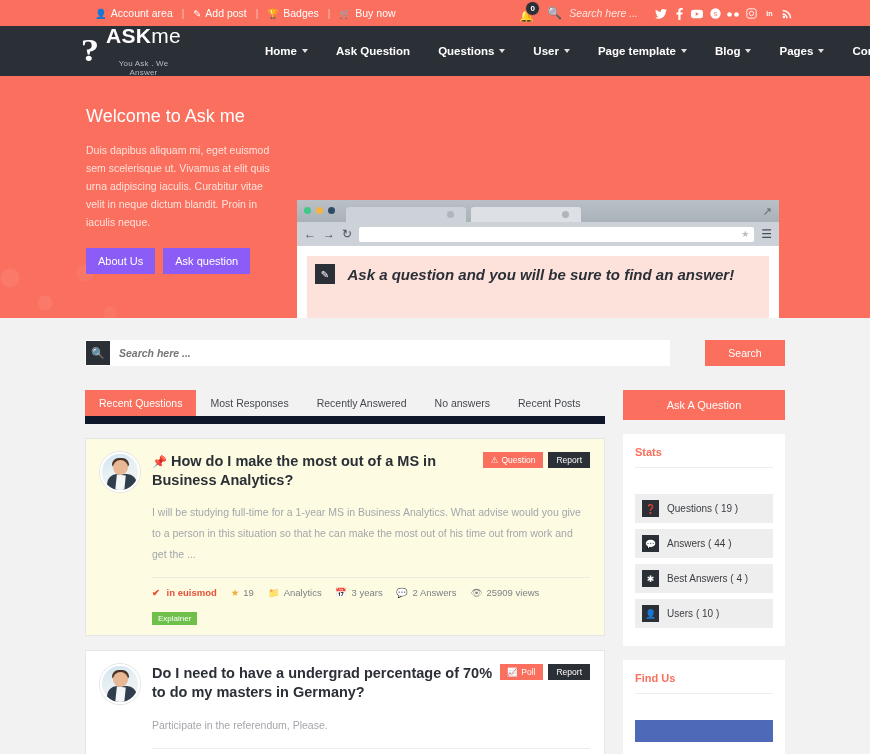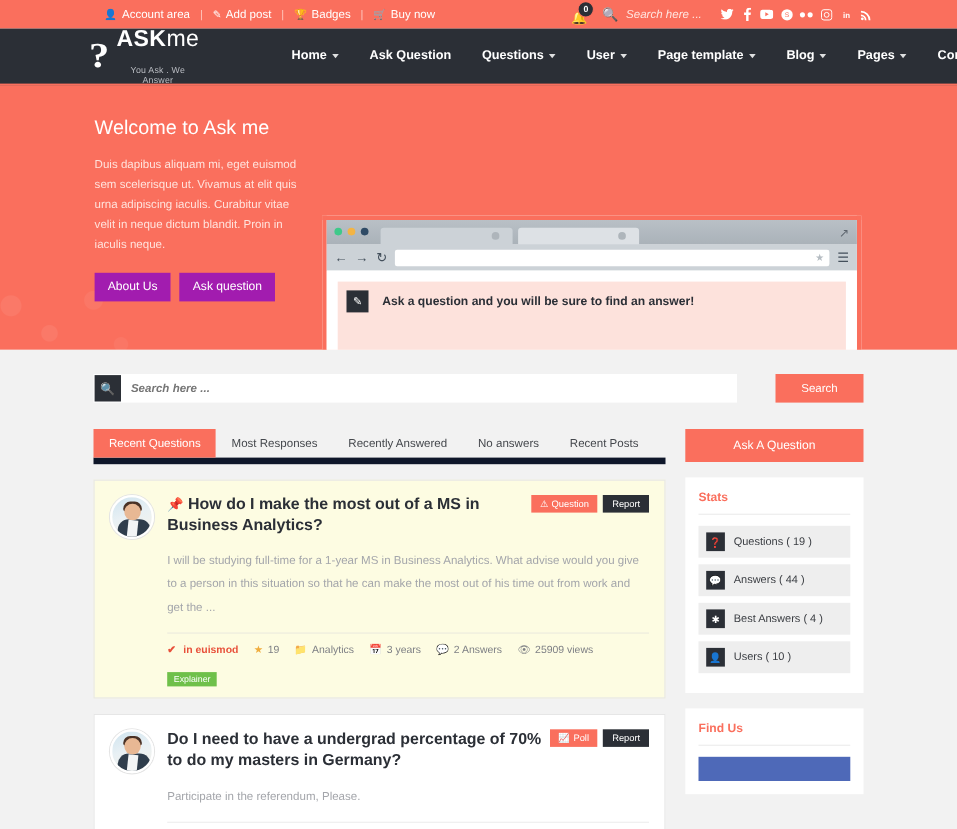--- a/index.html
+++ b/index.html
@@ -108,21 +108,21 @@
       radial-gradient(circle at 20px 60px, rgba(255,255,255,.07) 9px, transparent 10px),
       radial-gradient(circle at 55px 85px, rgba(255,255,255,.07) 7px, transparent 8px),
       radial-gradient(circle at 95px 55px, rgba(255,255,255,.06) 8px, transparent 9px),
       radial-gradient(circle at 120px 95px, rgba(255,255,255,.05) 6px, transparent 7px);
   }
   .hero-left { position: absolute; left: 86px; top: 28px; width: 185px; z-index: 2; }
   .hero-title { color: #fff; font-size: 18px; font-weight: normal; margin-bottom: 14px; }
   .hero-desc { color: #ffe2dc; font-size: 10.5px; line-height: 1.72; }
   .hero-btns { margin-top: 17px; display: flex; gap: 8px; }
   .hero-btn {
-    background: #a21caf; color: #fff;
+    background: #8b5cf6; color: #fff;
     font-size: 11px; padding: 7px 12px;
     border: none; cursor: pointer;
     font-family: "Liberation Sans", sans-serif;
   }
 
   
   .browser {
     position: absolute; left: 293px; top: 118px;
     width: 490px; height: 200px;
     background: #fff;
@@ -170,22 +170,22 @@
     background: #fde2dc; height: 100%;
     position: relative; padding: 8px;
   }
   .br-pencil {
     width: 20px; height: 20px; background: #2b2f36;
     display: inline-flex; align-items: center; justify-content: center;
     color: #fff; font-size: 10px; vertical-align: middle;
   }
   .br-ptext {
     display: inline-block; vertical-align: middle;
-    margin-left: 8px; font-size: 11px;
-    font-weight: bold; color: #2b2f36;
+    margin-left: 8px; font-size: 15px;
+    font-style: italic; font-weight: bold; color: #2b2f36;
   }
 
   
   .content { position: relative; background: #f2f2f2; height: 436px; padding-top: 22px; }
   .wrap { width: 700px; margin: 0 auto; position: relative; }
 
   .searchrow { display: flex; gap: 0; height: 26px; margin-bottom: 24px; }
   .searchbox {
     flex: 1; background: #fff; display: flex; align-items: center;
     padding: 0; height: 26px;
@@ -206,21 +206,21 @@
     width: 80px; background: #fa6f5d; color: #fff;
     border: none; font-size: 10.5px; cursor: pointer;
     margin-left: 35px;
     font-family: "Liberation Sans", sans-serif;
   }
 
   .colrow { display: flex; gap: 18px; }
   .maincol { width: 520px; }
   .sidecol { width: 162px; }
 
-  .tabs { display: flex; border-bottom: 6px solid #0f172a; }
+  .tabs { display: flex; border-bottom: 8px solid #0f172a; }
   .tab {
     font-size: 10.5px; color: #45484d;
     padding: 7px 14px; cursor: pointer;
   }
   .tab.active { background: #fa6f5d; color: #fff; }
 
   .card {
     background: #fff; margin-top: 14px;
     border: 1px solid #e6e6e6;
     padding: 13px 14px 10px 14px;
@@ -286,21 +286,21 @@
 
   
   .ask-btn {
     width: 100%; background: #fa6f5d; color: #fff;
     border: none; padding: 9px 0; font-size: 11px;
     cursor: pointer; font-family: "Liberation Sans", sans-serif;
   }
   .widget { background: #fff; margin-top: 14px; padding: 12px 12px 12px 12px; }
   .wtitle {
     color: #fa6f5d; font-size: 11px; font-weight: bold;
-    padding-bottom: 9px; border-bottom: 1px solid #ececec; margin-bottom: 10px;
+    padding-bottom: 9px; border-bottom: 1px solid #ececec; margin-bottom: 26px;
   }
   .statrow {
     background: #eeeeee; display: flex; align-items: center; gap: 8px;
     padding: 6px 7px; margin-bottom: 6px;
   }
   .sic {
     width: 17px; height: 17px; background: #2b2f36; color: #fff;
     display: flex; align-items: center; justify-content: center;
     font-size: 9px; flex-shrink: 0;
   }

